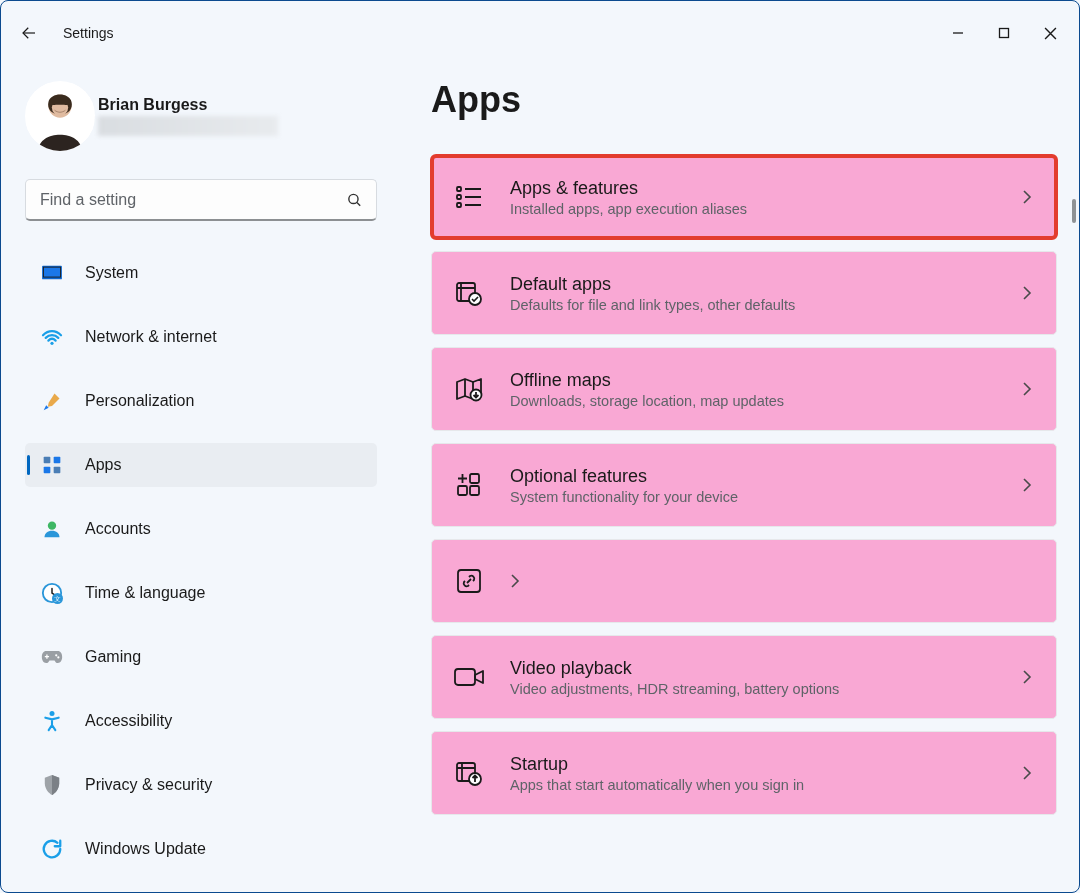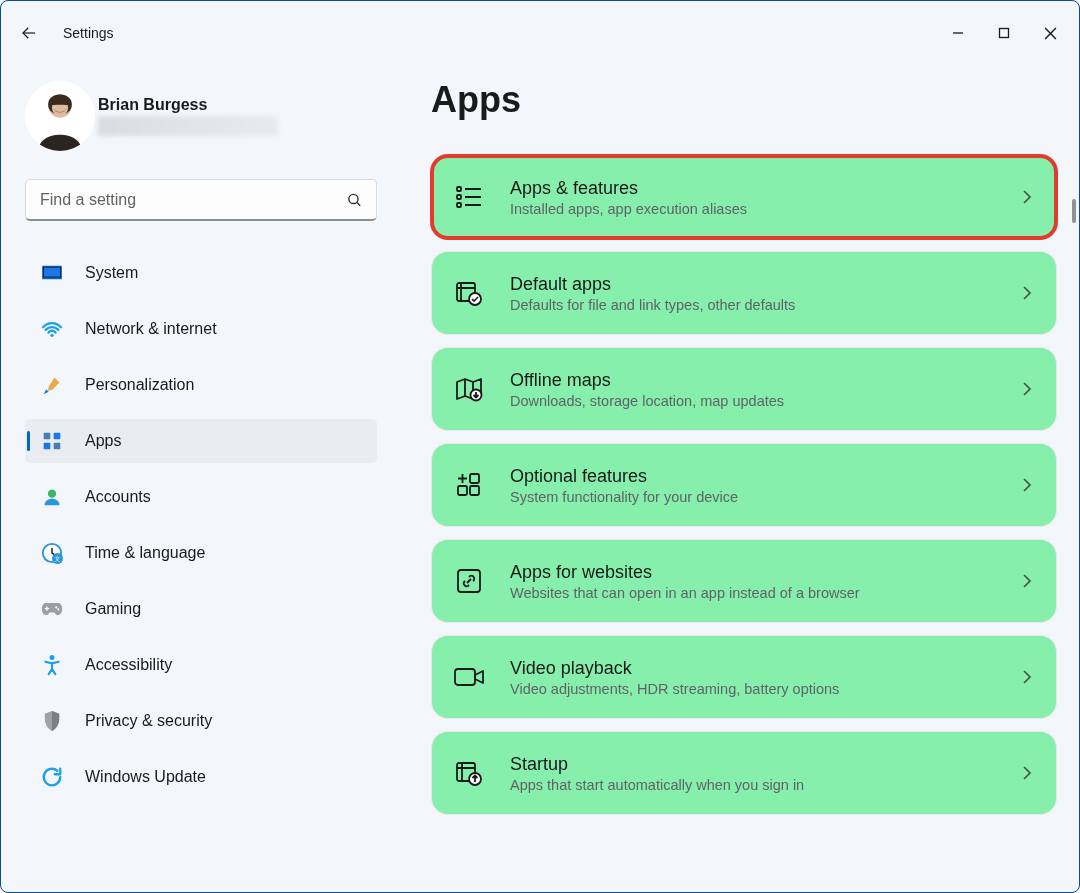--- a/index.html
+++ b/index.html
@@ -117,21 +117,21 @@
     position: absolute;
     right: 14px;
     top: 50%;
     transform: translateY(-50%);
     color: #333;
     pointer-events: none;
   }
   .nav {
     display: flex;
     flex-direction: column;
-    gap: 12px;
+    gap: 20px;
     justify-content: flex-end;
   }
   .nav-item {
     display: flex;
     align-items: center;
     gap: 22px;
     height: 44px;
     padding: 0 16px;
     border-radius: 5px;
     font-size: 16px;
@@ -168,23 +168,23 @@
     font-size: 36px;
     font-weight: 600;
     margin-bottom: 34px;
   }
   .cards {
     display: flex;
     flex-direction: column;
     gap: 12px;
   }
   .card {
-    background: #86efac;
+    background: #f9a8d4;
     border: 1px solid #e6e8eb;
-    border-radius: 17px;
+    border-radius: 5px;
     height: 84px;
     padding: 0 24px 0 20px;
     display: flex;
     align-items: center;
     gap: 24px;
     cursor: pointer;
   }
   .card.highlight {
     outline: 4px solid #e33c2e;
     outline-offset: -3px;
@@ -460,24 +460,20 @@
             </svg>
         </div>
 
         <div class="card">
           <span class="card-icon">
             <svg width="28" height="28" viewBox="0 0 28 28" fill="none" stroke="#1a1a1a" stroke-width="1.8">
                 <rect x="3" y="3" width="22" height="22" rx="3"></rect>
                 <path d="M12 16l4-4M10 14l-1 1a3 3 0 0 0 4 4l1-1M18 14l1-1a3 3 0 0 0-4-4l-1 1"></path>
               </svg>
           </span>
-          <div class="card-text">
-            <span class="card-title">Apps for websites</span>
-            <span class="card-sub">Websites that can open in an app instead of a browser</span>
-          </div>
           <svg class="chevron" width="10" height="16" viewBox="0 0 10 16" fill="none" stroke="currentColor" stroke-width="1.6">
               <path d="M2 2l6 6-6 6"></path>
             </svg>
         </div>
 
         <div class="card">
           <span class="card-icon">
             <svg width="32" height="24" viewBox="0 0 32 24" fill="none" stroke="#1a1a1a" stroke-width="1.8">
                 <rect x="2" y="4" width="20" height="16" rx="3"></rect>
                 <path d="M22 10l8-4v12l-8-4z" stroke-linejoin="round"></path>

